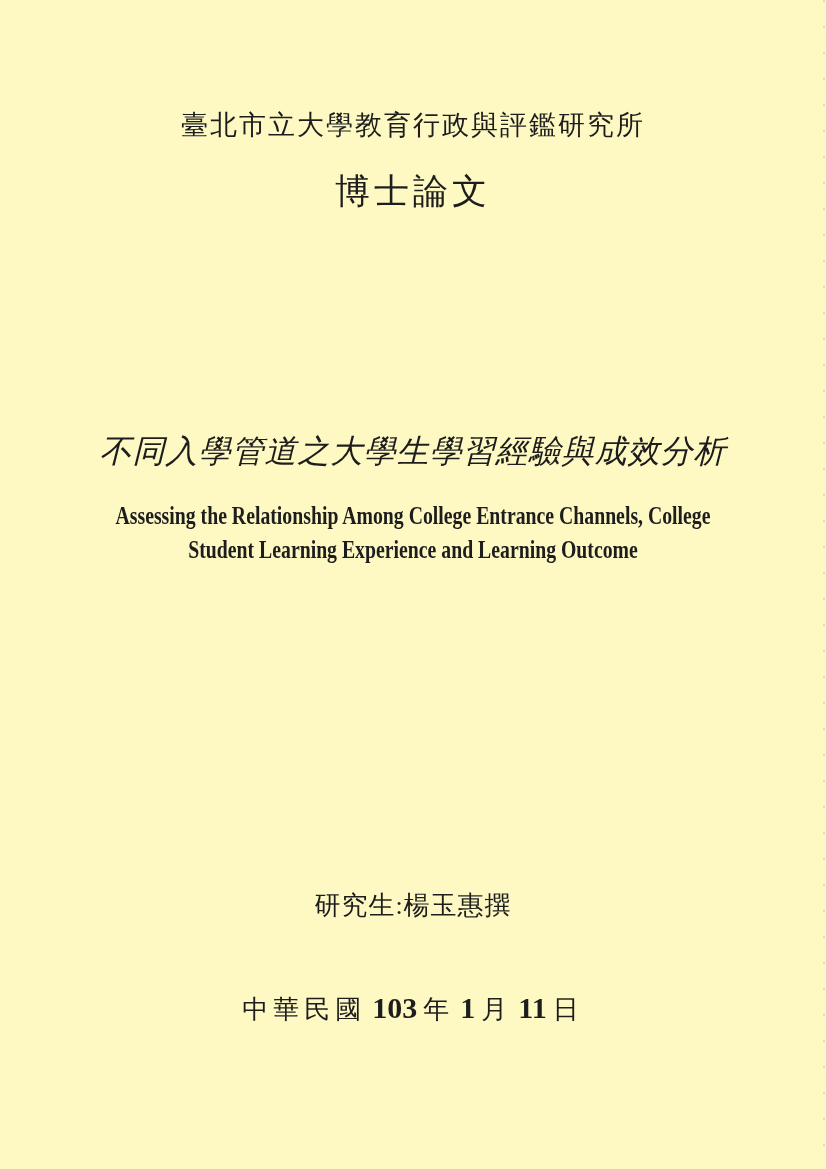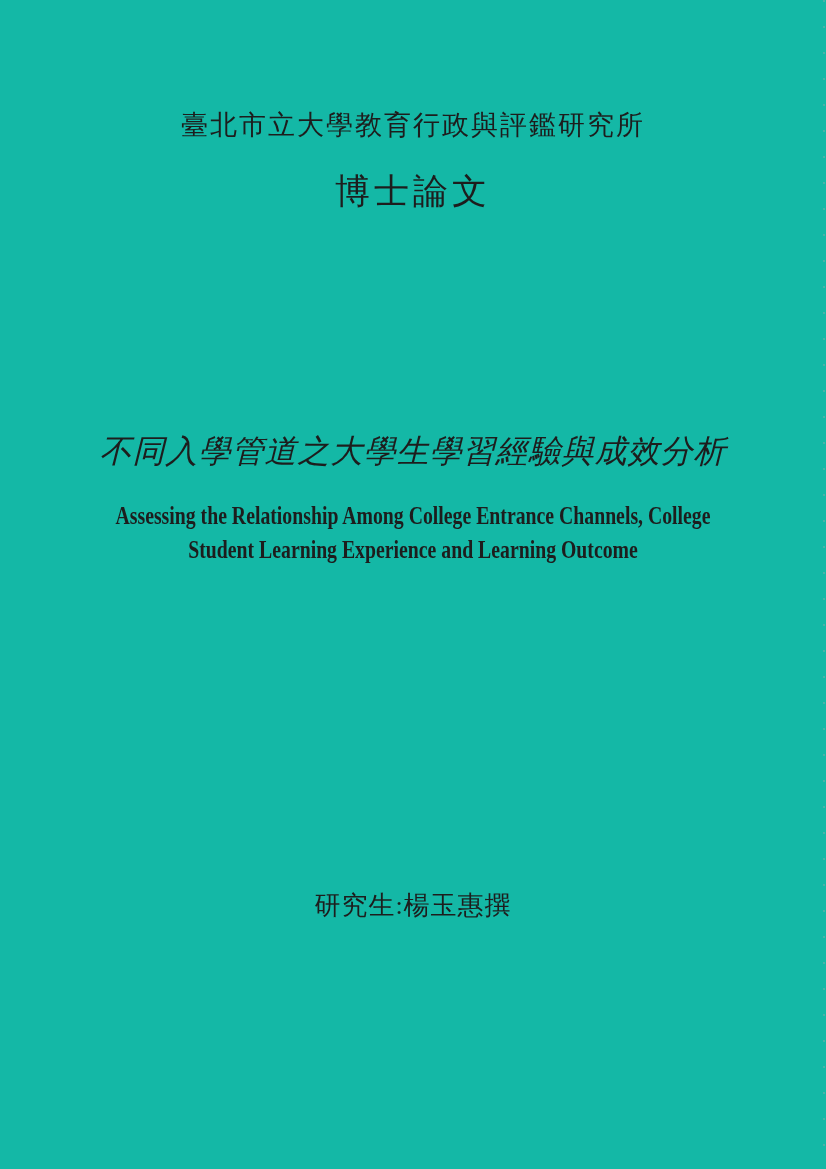--- a/index.html
+++ b/index.html
@@ -4,21 +4,21 @@
 <style>
   html, body {
     margin: 0;
     padding: 0;
     background: #ffffff;
   }
   .page {
     position: relative;
     width: 826px;
     height: 1169px;
-    background: #14b8a6;
+    background: #fef9c3;
     overflow: hidden;
     font-family: "Liberation Serif", serif;
     color: #1d1d1d;
   }
   .line {
     position: absolute;
     left: 0;
     right: 0;
     text-align: center;
     white-space: nowrap;
@@ -72,16 +72,19 @@
 
   <div class="line title-zh">不同入學管道之大學生學習經驗與成效分析</div>
 
   <div class="title-en">
     <div>Assessing the Relationship Among College Entrance Channels, College</div>
     <div>Student Learning Experience and Learning Outcome</div>
   </div>
 
   <div class="line author">研究生:楊玉惠撰</div>
 
+  <div class="line date">
+    <span class="d-zh">中華民國</span><span class="d-num">103</span><span class="d-zh">年</span><span class="d-num">1</span><span class="d-zh">月</span><span class="d-num">11</span><span class="d-zh">日</span>
+  </div>
 
   <div class="scan-artifact"></div>
 
 </div>
 
 </body></html>

